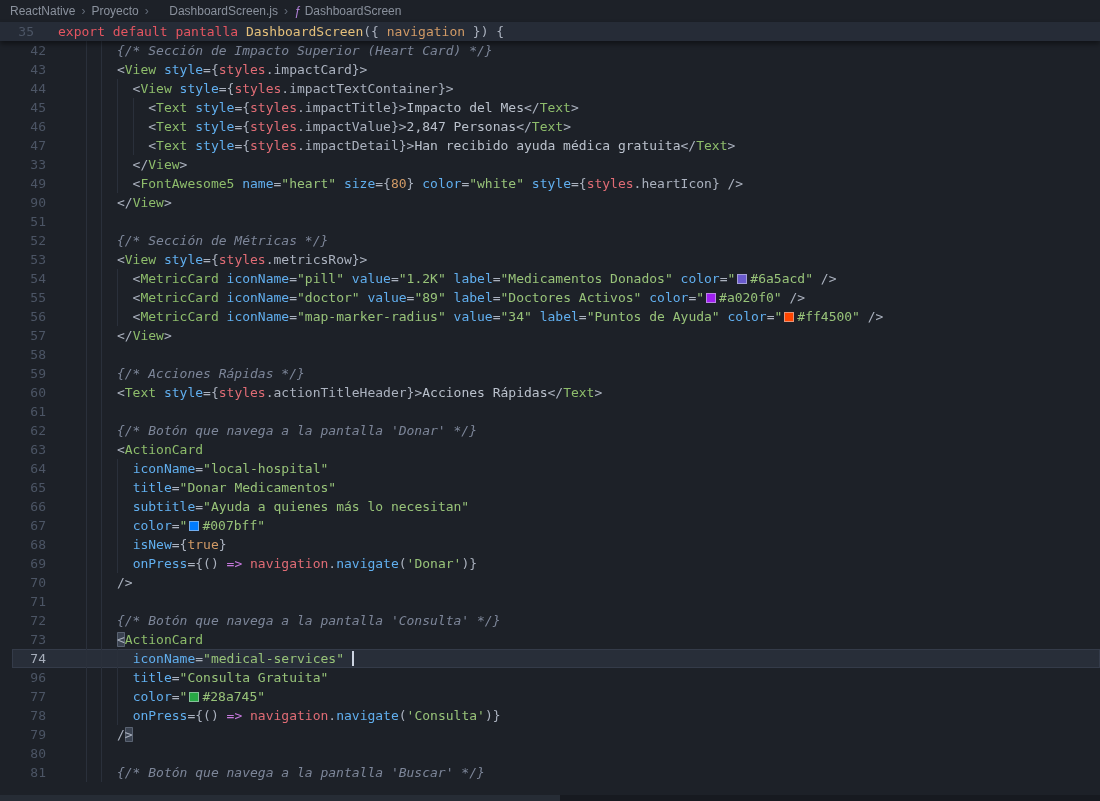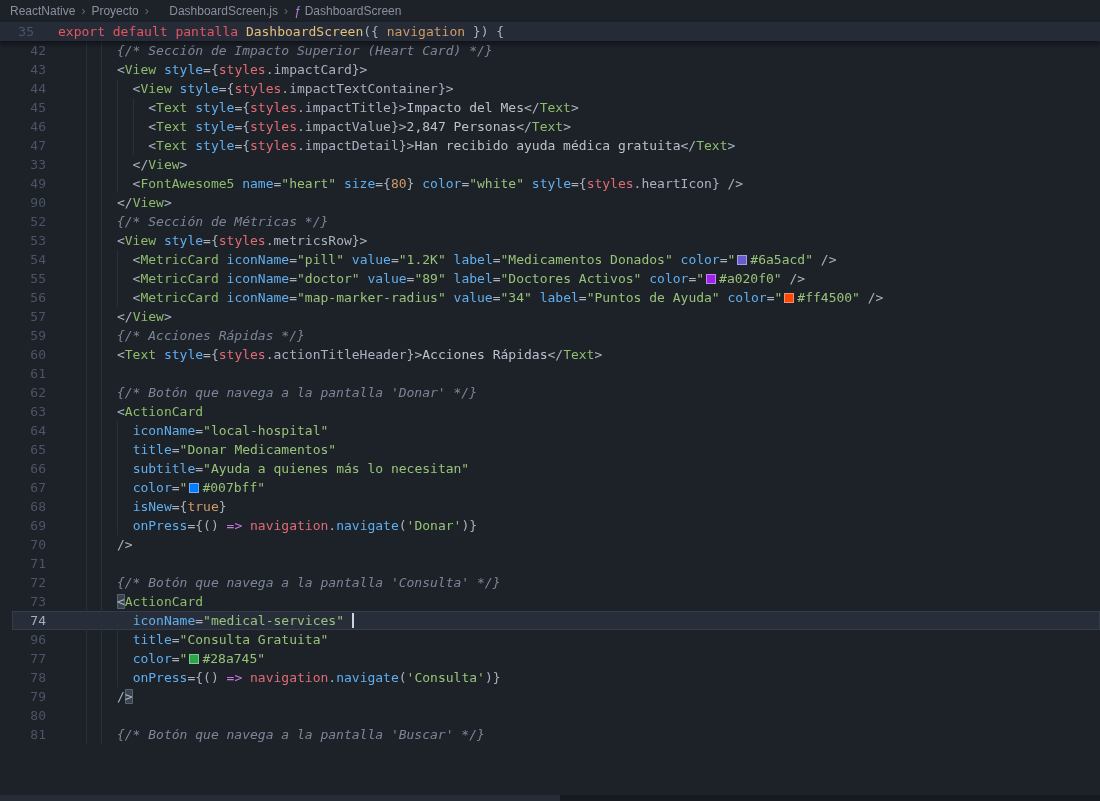--- a/index.html
+++ b/index.html
@@ -81,26 +81,28 @@
 <div class="code">
     <div class="line"><span class="num">42</span><span class="txt"><span class="guide" style="left: calc(2ch + 24px);"></span><span class="guide" style="left: calc(4ch + 24px);"></span><span class="c">      {/* Sección de Impacto Superior (Heart Card) */}</span></span></div>
     <div class="line"><span class="num">43</span><span class="txt"><span class="guide" style="left: calc(2ch + 24px);"></span><span class="guide" style="left: calc(4ch + 24px);"></span><span class="p">      &lt;</span><span class="t">View</span><span class="p"> </span><span class="a">style</span><span class="p">={</span><span class="v">styles</span><span class="p">.impactCard</span><span class="p">}&gt;</span></span></div>
     <div class="line"><span class="num">44</span><span class="txt"><span class="guide" style="left: calc(2ch + 24px);"></span><span class="guide" style="left: calc(4ch + 24px);"></span><span class="guide" style="left: calc(6ch + 24px);"></span><span class="p">        &lt;</span><span class="t">View</span><span class="p"> </span><span class="a">style</span><span class="p">={</span><span class="v">styles</span><span class="p">.impactTextContainer</span><span class="p">}&gt;</span></span></div>
     <div class="line"><span class="num">45</span><span class="txt"><span class="guide" style="left: calc(2ch + 24px);"></span><span class="guide" style="left: calc(4ch + 24px);"></span><span class="guide" style="left: calc(6ch + 24px);"></span><span class="guide" style="left: calc(8ch + 24px);"></span><span class="p">          &lt;</span><span class="t">Text</span><span class="p"> </span><span class="a">style</span><span class="p">={</span><span class="v">styles</span><span class="p">.impactTitle</span><span class="p">}&gt;</span><span class="x">Impacto del Mes</span><span class="p">&lt;/</span><span class="t">Text</span><span class="p">&gt;</span></span></div>
     <div class="line"><span class="num">46</span><span class="txt"><span class="guide" style="left: calc(2ch + 24px);"></span><span class="guide" style="left: calc(4ch + 24px);"></span><span class="guide" style="left: calc(6ch + 24px);"></span><span class="guide" style="left: calc(8ch + 24px);"></span><span class="p">          &lt;</span><span class="t">Text</span><span class="p"> </span><span class="a">style</span><span class="p">={</span><span class="v">styles</span><span class="p">.impactValue</span><span class="p">}&gt;</span><span class="x">2,847 Personas</span><span class="p">&lt;/</span><span class="t">Text</span><span class="p">&gt;</span></span></div>
     <div class="line"><span class="num">47</span><span class="txt"><span class="guide" style="left: calc(2ch + 24px);"></span><span class="guide" style="left: calc(4ch + 24px);"></span><span class="guide" style="left: calc(6ch + 24px);"></span><span class="guide" style="left: calc(8ch + 24px);"></span><span class="p">          &lt;</span><span class="t">Text</span><span class="p"> </span><span class="a">style</span><span class="p">={</span><span class="v">styles</span><span class="p">.impactDetail</span><span class="p">}&gt;</span><span class="x">Han recibido ayuda médica gratuita</span><span class="p">&lt;/</span><span class="t">Text</span><span class="p">&gt;</span></span></div>
     <div class="line"><span class="num">33</span><span class="txt"><span class="guide" style="left: calc(2ch + 24px);"></span><span class="guide" style="left: calc(4ch + 24px);"></span><span class="guide" style="left: calc(6ch + 24px);"></span><span class="p">        &lt;/</span><span class="t">View</span><span class="p">&gt;</span></span></div>
     <div class="line"><span class="num">49</span><span class="txt"><span class="guide" style="left: calc(2ch + 24px);"></span><span class="guide" style="left: calc(4ch + 24px);"></span><span class="guide" style="left: calc(6ch + 24px);"></span><span class="p">        &lt;</span><span class="t">FontAwesome5</span><span class="p"> </span><span class="a">name</span><span class="p">=</span><span class="s">"heart"</span><span class="p"> </span><span class="a">size</span><span class="p">={</span><span class="m">80</span><span class="p">} </span><span class="a">color</span><span class="p">=</span><span class="s">"white"</span><span class="p"> </span><span class="a">style</span><span class="p">={</span><span class="v">styles</span><span class="p">.heartIcon</span><span class="p">} /&gt;</span></span></div>
     <div class="line"><span class="num">90</span><span class="txt"><span class="guide" style="left: calc(2ch + 24px);"></span><span class="guide" style="left: calc(4ch + 24px);"></span><span class="p">      &lt;/</span><span class="t">View</span><span class="p">&gt;</span></span></div>
+    <div class="line"><span class="num">51</span><span class="txt"><span class="guide" style="left: calc(2ch + 24px);"></span><span class="guide" style="left: calc(4ch + 24px);"></span></span></div>
     <div class="line"><span class="num">52</span><span class="txt"><span class="guide" style="left: calc(2ch + 24px);"></span><span class="guide" style="left: calc(4ch + 24px);"></span><span class="c">      {/* Sección de Métricas */}</span></span></div>
     <div class="line"><span class="num">53</span><span class="txt"><span class="guide" style="left: calc(2ch + 24px);"></span><span class="guide" style="left: calc(4ch + 24px);"></span><span class="p">      &lt;</span><span class="t">View</span><span class="p"> </span><span class="a">style</span><span class="p">={</span><span class="v">styles</span><span class="p">.metricsRow</span><span class="p">}&gt;</span></span></div>
     <div class="line"><span class="num">54</span><span class="txt"><span class="guide" style="left: calc(2ch + 24px);"></span><span class="guide" style="left: calc(4ch + 24px);"></span><span class="guide" style="left: calc(6ch + 24px);"></span><span class="p">        &lt;</span><span class="t">MetricCard</span><span class="p"> </span><span class="a">iconName</span><span class="p">=</span><span class="s">"pill"</span><span class="p"> </span><span class="a">value</span><span class="p">=</span><span class="s">"1.2K"</span><span class="p"> </span><span class="a">label</span><span class="p">=</span><span class="s">"Medicamentos Donados"</span><span class="p"> </span><span class="a">color</span><span class="p">=</span><span class="s">"</span><span class="sw" style="background: rgb(106, 90, 205);"></span><span class="s">#6a5acd"</span><span class="p"> /&gt;</span></span></div>
     <div class="line"><span class="num">55</span><span class="txt"><span class="guide" style="left: calc(2ch + 24px);"></span><span class="guide" style="left: calc(4ch + 24px);"></span><span class="guide" style="left: calc(6ch + 24px);"></span><span class="p">        &lt;</span><span class="t">MetricCard</span><span class="p"> </span><span class="a">iconName</span><span class="p">=</span><span class="s">"doctor"</span><span class="p"> </span><span class="a">value</span><span class="p">=</span><span class="s">"89"</span><span class="p"> </span><span class="a">label</span><span class="p">=</span><span class="s">"Doctores Activos"</span><span class="p"> </span><span class="a">color</span><span class="p">=</span><span class="s">"</span><span class="sw" style="background: rgb(160, 32, 240);"></span><span class="s">#a020f0"</span><span class="p"> /&gt;</span></span></div>
     <div class="line"><span class="num">56</span><span class="txt"><span class="guide" style="left: calc(2ch + 24px);"></span><span class="guide" style="left: calc(4ch + 24px);"></span><span class="guide" style="left: calc(6ch + 24px);"></span><span class="p">        &lt;</span><span class="t">MetricCard</span><span class="p"> </span><span class="a">iconName</span><span class="p">=</span><span class="s">"map-marker-radius"</span><span class="p"> </span><span class="a">value</span><span class="p">=</span><span class="s">"34"</span><span class="p"> </span><span class="a">label</span><span class="p">=</span><span class="s">"Puntos de Ayuda"</span><span class="p"> </span><span class="a">color</span><span class="p">=</span><span class="s">"</span><span class="sw" style="background: rgb(255, 69, 0);"></span><span class="s">#ff4500"</span><span class="p"> /&gt;</span></span></div>
     <div class="line"><span class="num">57</span><span class="txt"><span class="guide" style="left: calc(2ch + 24px);"></span><span class="guide" style="left: calc(4ch + 24px);"></span><span class="p">      &lt;/</span><span class="t">View</span><span class="p">&gt;</span></span></div>
+    <div class="line"><span class="num">58</span><span class="txt"><span class="guide" style="left: calc(2ch + 24px);"></span><span class="guide" style="left: calc(4ch + 24px);"></span></span></div>
     <div class="line"><span class="num">59</span><span class="txt"><span class="guide" style="left: calc(2ch + 24px);"></span><span class="guide" style="left: calc(4ch + 24px);"></span><span class="c">      {/* Acciones Rápidas */}</span></span></div>
     <div class="line"><span class="num">60</span><span class="txt"><span class="guide" style="left: calc(2ch + 24px);"></span><span class="guide" style="left: calc(4ch + 24px);"></span><span class="p">      &lt;</span><span class="t">Text</span><span class="p"> </span><span class="a">style</span><span class="p">={</span><span class="v">styles</span><span class="p">.actionTitleHeader</span><span class="p">}&gt;</span><span class="x">Acciones Rápidas</span><span class="p">&lt;/</span><span class="t">Text</span><span class="p">&gt;</span></span></div>
     <div class="line"><span class="num">61</span><span class="txt"><span class="guide" style="left: calc(2ch + 24px);"></span><span class="guide" style="left: calc(4ch + 24px);"></span></span></div>
     <div class="line"><span class="num">62</span><span class="txt"><span class="guide" style="left: calc(2ch + 24px);"></span><span class="guide" style="left: calc(4ch + 24px);"></span><span class="c">      {/* Botón que navega a la pantalla 'Donar' */}</span></span></div>
     <div class="line"><span class="num">63</span><span class="txt"><span class="guide" style="left: calc(2ch + 24px);"></span><span class="guide" style="left: calc(4ch + 24px);"></span><span class="p">      &lt;</span><span class="t">ActionCard</span></span></div>
     <div class="line"><span class="num">64</span><span class="txt"><span class="guide" style="left: calc(2ch + 24px);"></span><span class="guide" style="left: calc(4ch + 24px);"></span><span class="guide" style="left: calc(6ch + 24px);"></span><span class="p">        </span><span class="a">iconName</span><span class="p">=</span><span class="s">"local-hospital"</span></span></div>
     <div class="line"><span class="num">65</span><span class="txt"><span class="guide" style="left: calc(2ch + 24px);"></span><span class="guide" style="left: calc(4ch + 24px);"></span><span class="guide" style="left: calc(6ch + 24px);"></span><span class="p">        </span><span class="a">title</span><span class="p">=</span><span class="s">"Donar Medicamentos"</span></span></div>
     <div class="line"><span class="num">66</span><span class="txt"><span class="guide" style="left: calc(2ch + 24px);"></span><span class="guide" style="left: calc(4ch + 24px);"></span><span class="guide" style="left: calc(6ch + 24px);"></span><span class="p">        </span><span class="a">subtitle</span><span class="p">=</span><span class="s">"Ayuda a quienes más lo necesitan"</span></span></div>
     <div class="line"><span class="num">67</span><span class="txt"><span class="guide" style="left: calc(2ch + 24px);"></span><span class="guide" style="left: calc(4ch + 24px);"></span><span class="guide" style="left: calc(6ch + 24px);"></span><span class="p">        </span><span class="a">color</span><span class="p">=</span><span class="s">"</span><span class="sw" style="background: rgb(0, 123, 255);"></span><span class="s">#007bff"</span></span></div>
     <div class="line"><span class="num">68</span><span class="txt"><span class="guide" style="left: calc(2ch + 24px);"></span><span class="guide" style="left: calc(4ch + 24px);"></span><span class="guide" style="left: calc(6ch + 24px);"></span><span class="p">        </span><span class="a">isNew</span><span class="p">={</span><span class="m">true</span><span class="p">}</span></span></div>

